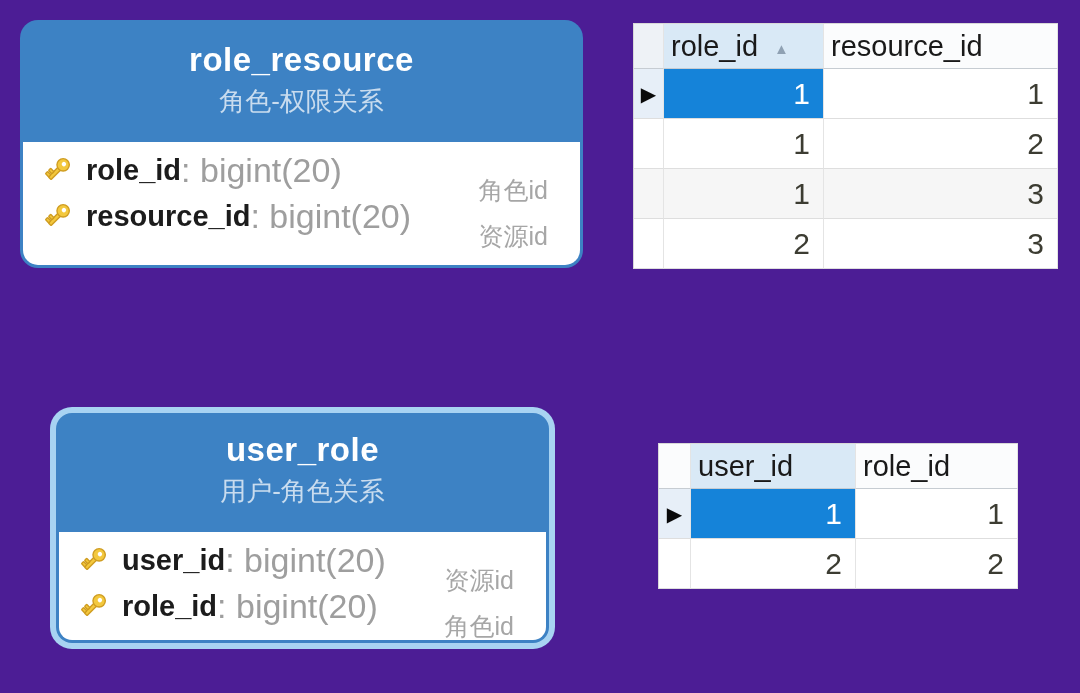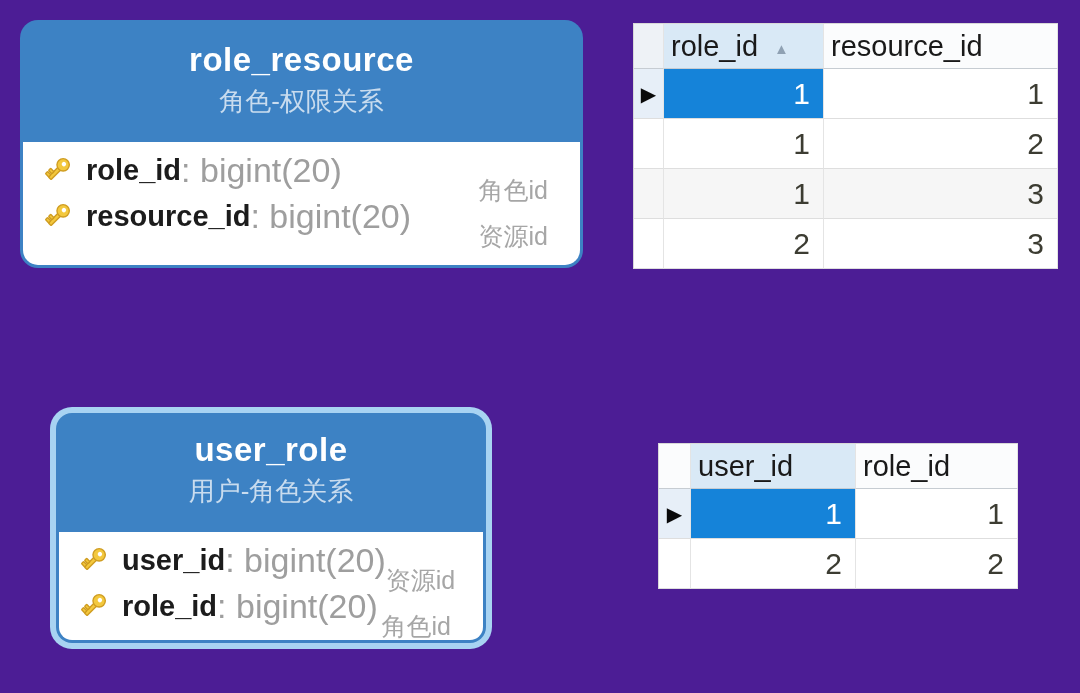--- a/index.html
+++ b/index.html
@@ -102,21 +102,21 @@
 
     <div class="gc gut stripe"></div>
     <div class="gc num stripe">1</div>
     <div class="gc num stripe">3</div>
 
     <div class="gc gut"></div>
     <div class="gc num">2</div>
     <div class="gc num">3</div>
   </div>
 
-  <div class="entity selected" style="left:56px;top:413px;width:430px;height:230px;">
+  <div class="entity selected" style="left:56px;top:413px;width:493px;height:230px;">
     <div class="entity-header" style="padding-top:17px;">
       <div class="entity-title">user_role</div>
       <div class="entity-subtitle">用户-角色关系</div>
     </div>
     <div class="entity-body" style="top:119px;border-radius:0 0 13px 13px;">
       <div class="field-row">
         <svg class="key-icon" viewBox="0 0 24 24">
           <g transform="rotate(45 12 12)" fill="#f3c83d" stroke="#cf9c20" stroke-width="1">
             <rect x="10.6" y="9" width="2.8" height="11" rx="0.6"></rect>
             <rect x="7.4" y="14.4" width="3.4" height="2.2" rx="0.5"></rect>

